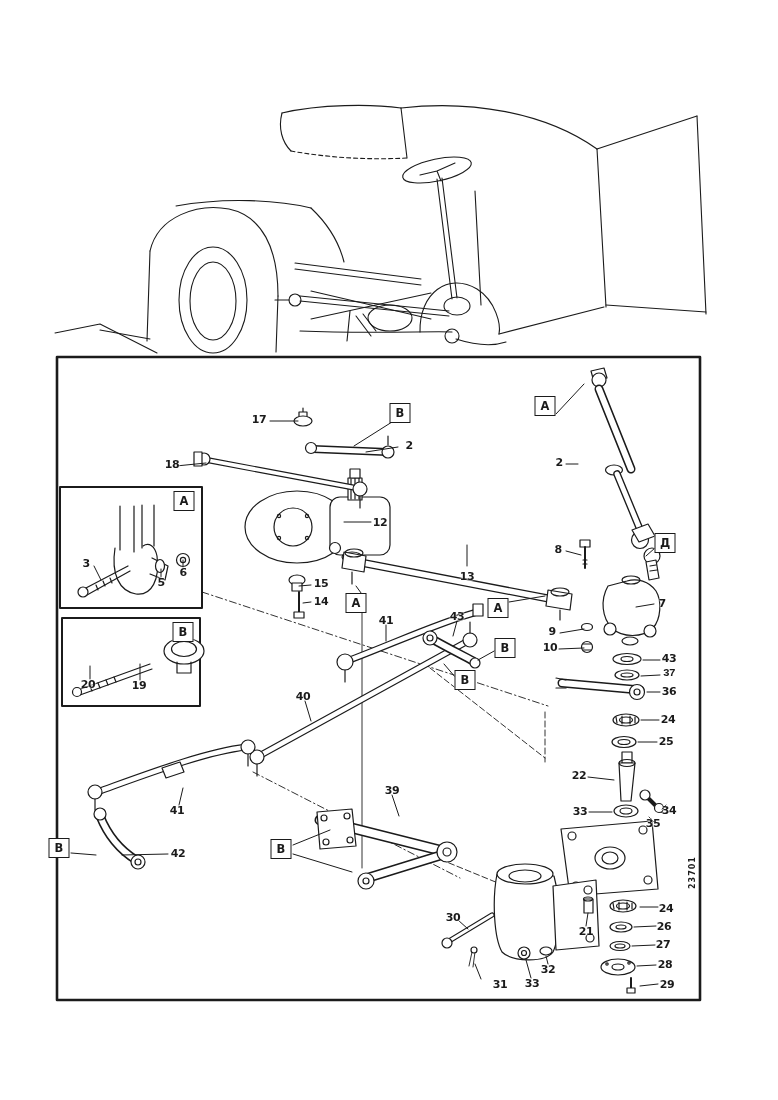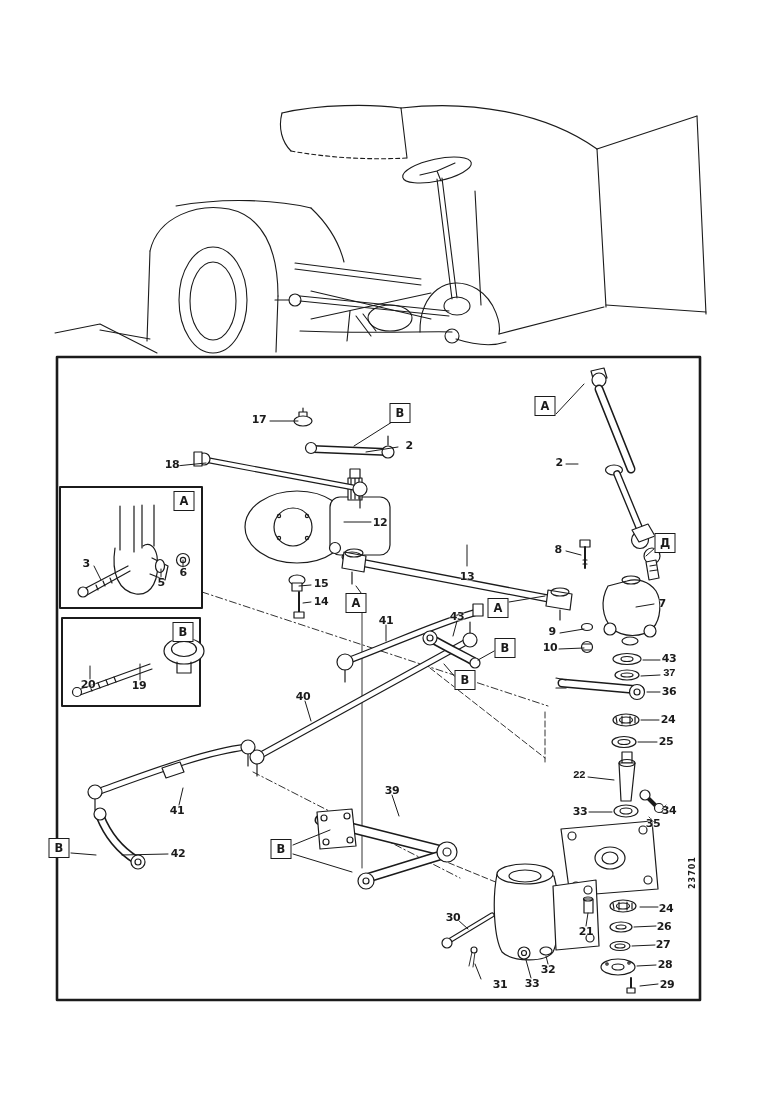--- a/index.html
+++ b/index.html
@@ -381,21 +381,21 @@
       <div class="callout" style="left: 88px; top: 684px;">20</div>
       <div class="callout" style="left: 139px; top: 685px;">19</div>
       <div class="callout" style="left: 662px; top: 603px;">7</div>
       <div class="callout" style="left: 552px; top: 631px;">9</div>
       <div class="callout" style="left: 550px; top: 647px;">10</div>
       <div class="callout" style="left: 669px; top: 658px;">43</div>
       <div class="callout" style="left: 669px; top: 673px; font-family: Liberation Mono, monospace;">37</div>
       <div class="callout" style="left: 669px; top: 691px;">36</div>
       <div class="callout" style="left: 668px; top: 719px;">24</div>
       <div class="callout" style="left: 666px; top: 741px;">25</div>
-      <div class="callout" style="left: 579px; top: 775px; font-family: Liberation Mono, monospace;">22</div>
+      <div class="callout" style="left: 579px; top: 775px;">22</div>
       <div class="callout" style="left: 580px; top: 811px;">33</div>
       <div class="callout" style="left: 669px; top: 810px;">34</div>
       <div class="callout" style="left: 653px; top: 823px;">35</div>
       <div class="callout" style="left: 386px; top: 620px;">41</div>
       <div class="callout" style="left: 457px; top: 616px;">43</div>
       <div class="callout" style="left: 303px; top: 696px;">40</div>
       <div class="callout" style="left: 177px; top: 810px;">41</div>
       <div class="callout" style="left: 178px; top: 853px;">42</div>
       <div class="callout" style="left: 392px; top: 790px;">39</div>
       <div class="callout" style="left: 586px; top: 931px;">21</div>

